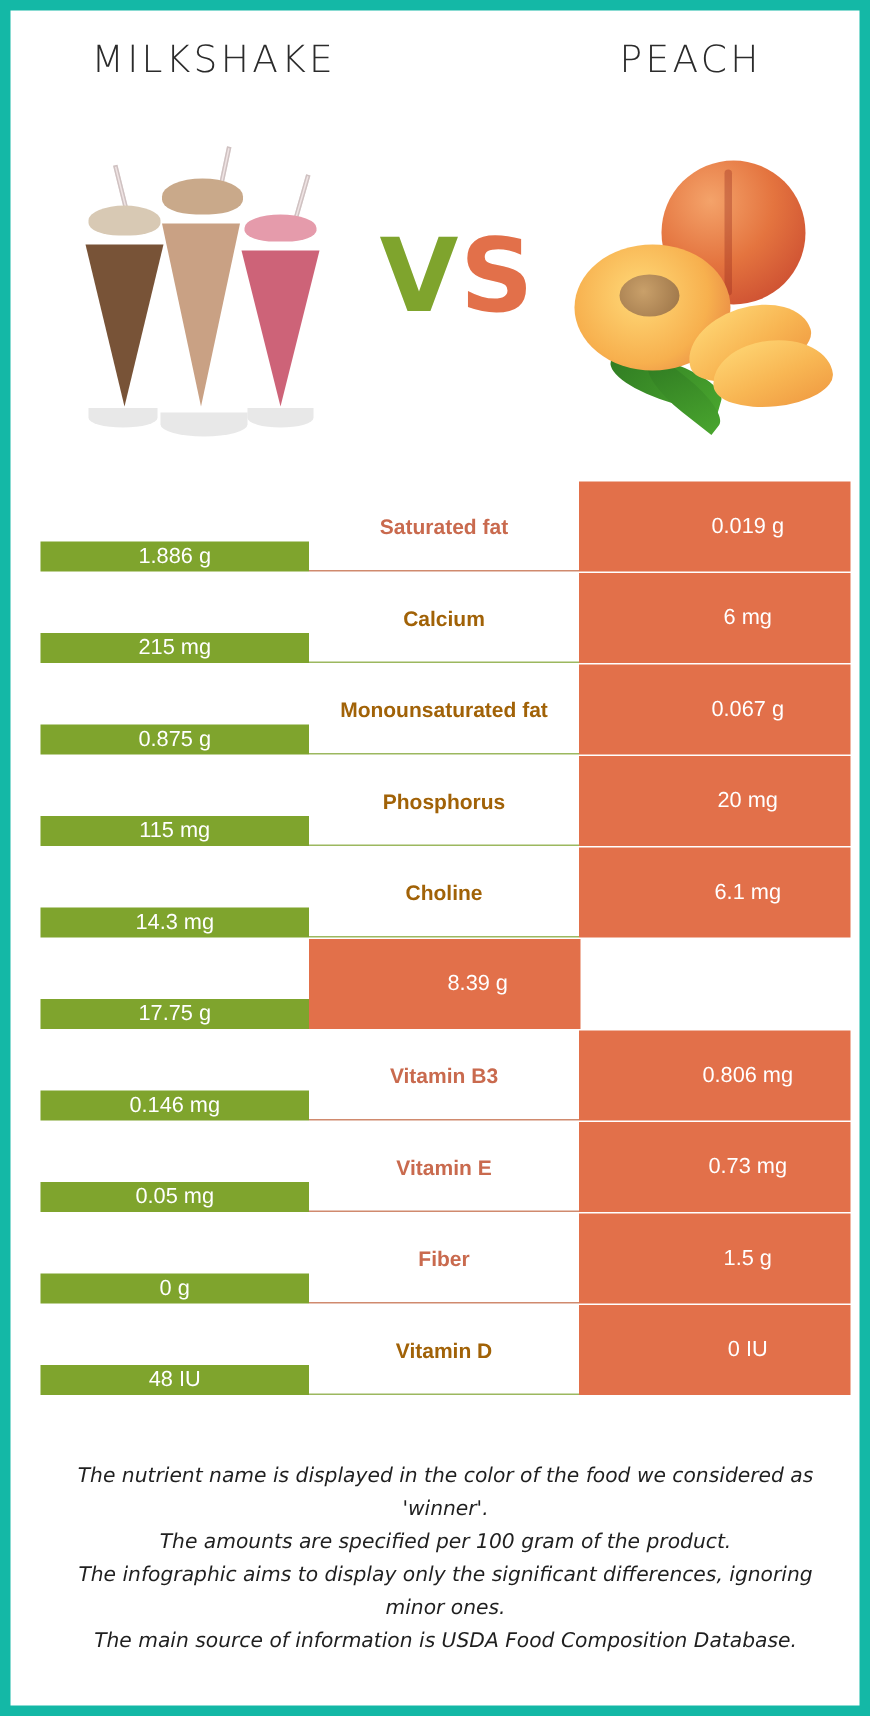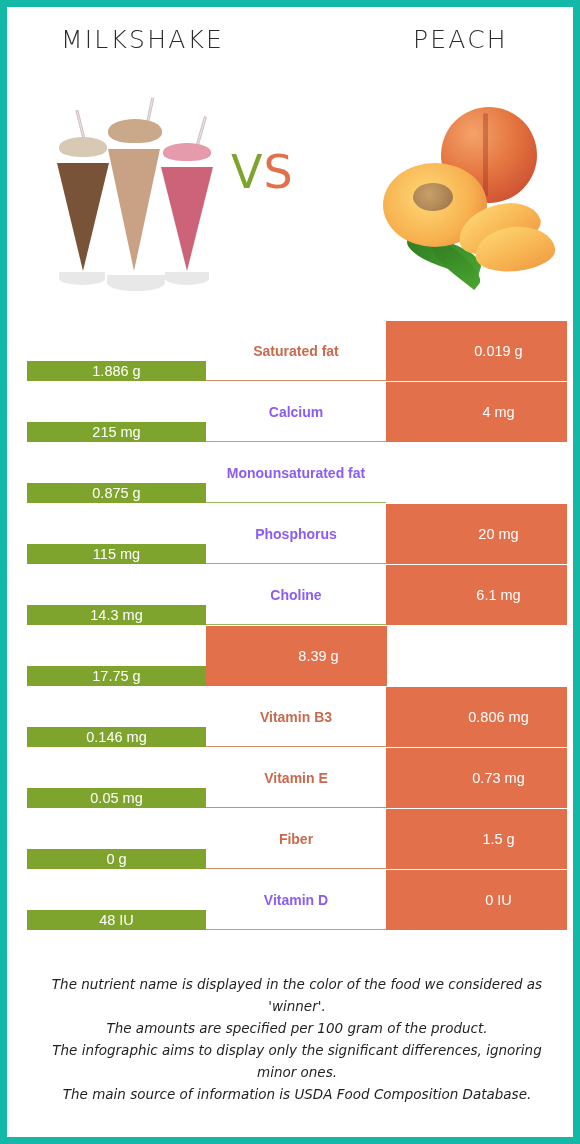--- a/index.html
+++ b/index.html
@@ -41,23 +41,23 @@
 
   
   .hero {
     position: absolute;
     top: 88px; left: 0;
     width: 580px; height: 210px;
   }
 
   .vs {
     position: absolute;
-    left: 224px; top: 50px;
-    font-size: 46px;
-    font-weight: 400;
+    left: 246px; top: 50px;
+    font-size: 68px;
+    font-weight: 700;
     letter-spacing: 1px;
     font-family: "DejaVu Sans", sans-serif;
   }
   .vs .v { color: #7FA42D; }
   .vs .s { color: #E2704A; }
 
   
   .shakes { position: absolute; left: 44px; top: 8px; width: 180px; height: 190px; }
   .glass {
     position: absolute;
@@ -166,21 +166,21 @@
     font-weight: 700;
     font-size: 14px;
     border-bottom: 1px solid transparent;
   }
   .cell.right {
     width: 181px;
     background: #E2704A;
     color: #ffffff;
     padding-left: 44px;
   }
-  .mid.win-green  { color: #8b5cf6; border-bottom-color: #9cb85f; }
+  .mid.win-green  { color: #a16207; border-bottom-color: #9cb85f; }
   .mid.win-orange { color: #C96A4E; border-bottom-color: #d08a6e; }
 
   
   .footer {
     position: absolute;
     left: 30px; top: 966px;
     width: 520px;
     text-align: center;
     font-size: 13.5px;
     line-height: 22px;
@@ -236,25 +236,26 @@
 
   <div class="table" id="nutrient-table">
       <div class="row">
         <div class="cell left">1.886 g</div>
         <div class="cell mid win-orange">Saturated fat</div>
         <div class="cell right">0.019 g</div>
       </div>
       <div class="row">
         <div class="cell left">215 mg</div>
         <div class="cell mid win-green">Calcium</div>
-        <div class="cell right">4 mg</div>
+        <div class="cell right">6 mg</div>
       </div>
       <div class="row">
         <div class="cell left">0.875 g</div>
         <div class="cell mid win-green">Monounsaturated fat</div>
+        <div class="cell right">0.067 g</div>
       </div>
       <div class="row">
         <div class="cell left">115 mg</div>
         <div class="cell mid win-green">Phosphorus</div>
         <div class="cell right">20 mg</div>
       </div>
       <div class="row">
         <div class="cell left">14.3 mg</div>
         <div class="cell mid win-green">Choline</div>
         <div class="cell right">6.1 mg</div>

